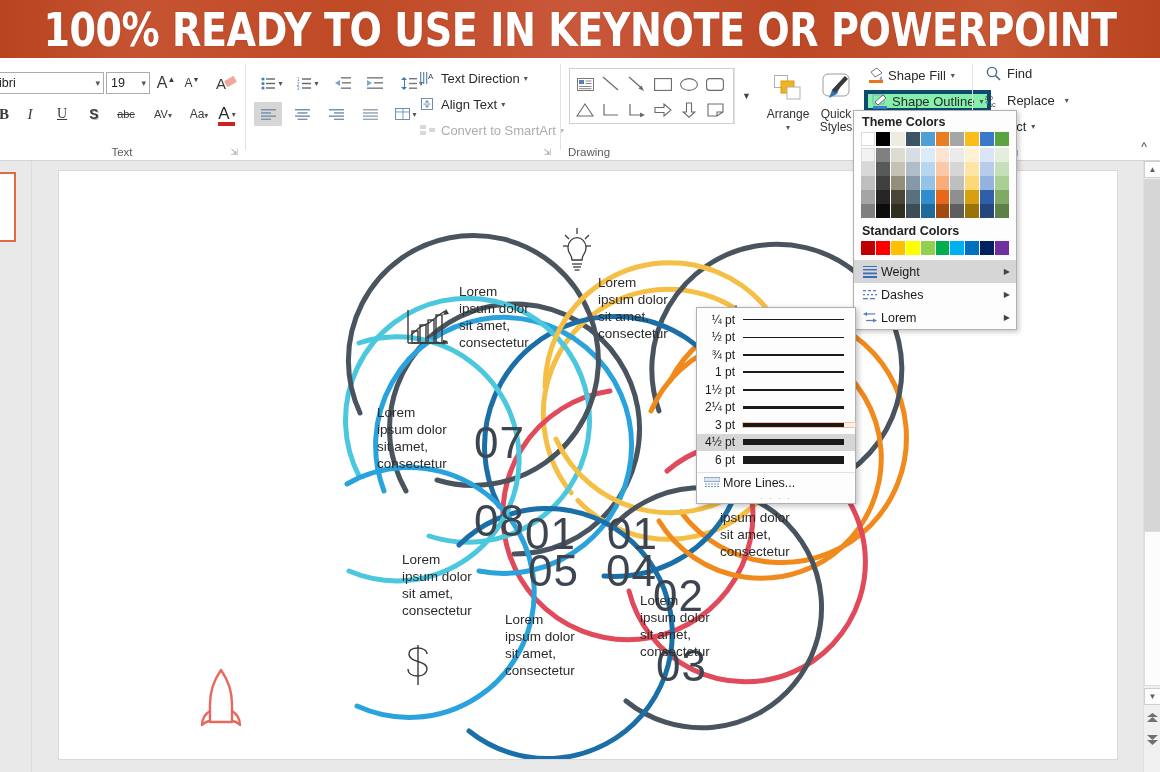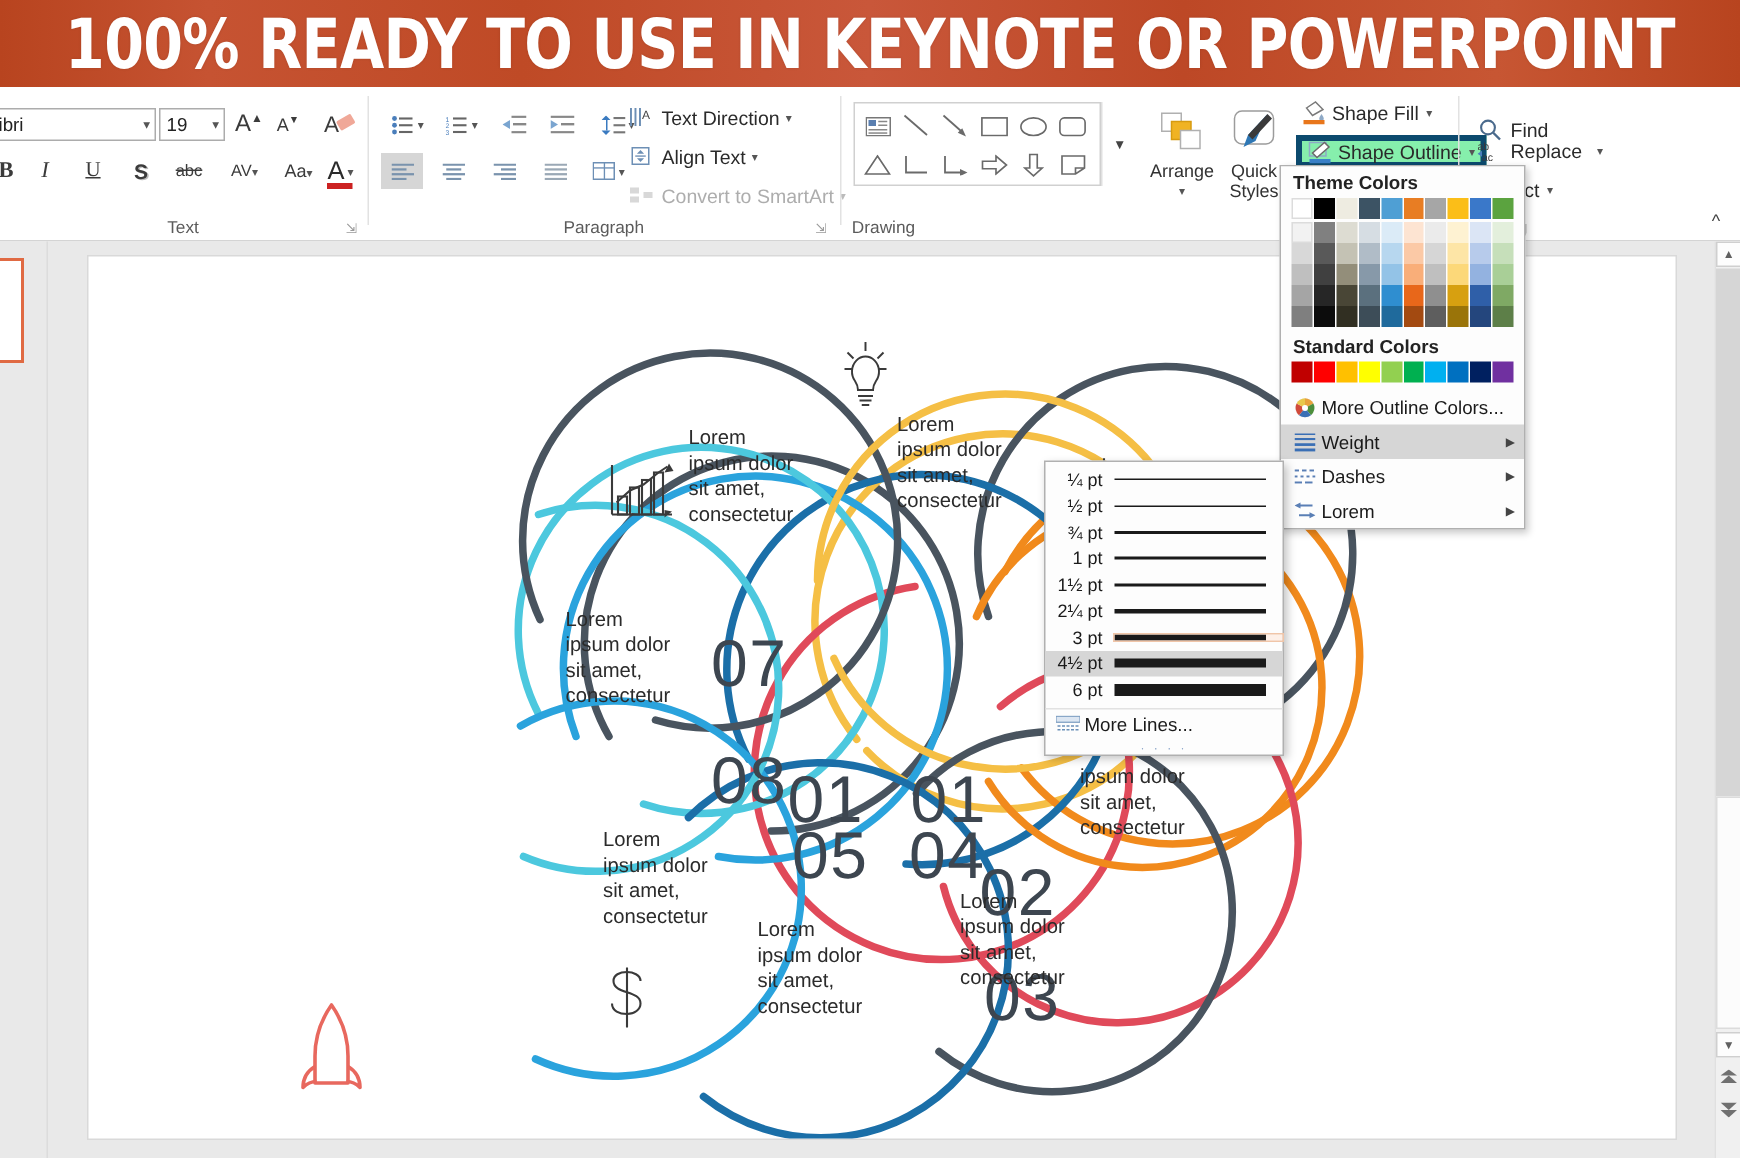--- a/index.html
+++ b/index.html
@@ -372,21 +372,20 @@
     </div>
     <div class="mini-row" style="left:170px;top:61px;color:#adadad;">
       <svg width="16" height="14" style="margin-right:5px;">
           <rect x="0" y="2" width="6" height="4" fill="#d8d8d8"></rect>
           <rect x="0" y="8" width="6" height="4" fill="#d8d8d8"></rect>
           <rect x="9" y="5" width="6" height="4" fill="#d8d8d8"></rect>
         </svg>
       <span>Convert to SmartArt</span>
       <span style="font-size:8px;color:#bbb;margin-left:4px;">▾</span>
     </div>
-    <div class="grp-label">Paragraph</div>
     <div class="dialog-launcher" style="right:8px;">⇲</div>
   </div>
   <div class="grp-sep" style="left:560px;"></div>
 
   <div class="grp" style="left:561px;width:296px;">
     <div id="shapes-gallery" style="left:8px;top:10px;width:165px;height:56px;">
       <div class="sh" style="left:2px;top:2px;width:26px;height:26px;">
         <svg width="17" height="13">
             <rect x="0.5" y="0.5" width="16" height="12" fill="none" stroke="#777" stroke-width="1"></rect>
             <rect x="2" y="2" width="5" height="4" fill="#5a7fb0"></rect>
@@ -500,21 +499,21 @@
           <path d="M11,2 L14,5 L6,12 L3,9 Z" fill="#fff" stroke="#6a6a6a" stroke-width="1"></path>
           <rect x="1" y="13" width="14" height="3" fill="#3a80c8"></rect>
         </svg>
       <span>Shape Outline</span>
       <span style="font-size:8px;color:#555;margin-left:5px;">▾</span>
     </div>
   </div>
   <div class="grp-sep" style="left:972px;"></div>
 
   <div class="grp" style="left:973px;width:137px;">
-    <div class="mini-row" style="left:8px;top:17px;">
+    <div class="mini-row" style="left:8px;top:4px;">
       <svg width="17" height="15" style="margin-right:5px;">
           <circle cx="7" cy="6" r="4.6" fill="none" stroke="#4a6a8c" stroke-width="1.4"></circle>
           <line x1="10.5" y1="9.5" x2="15" y2="14" stroke="#4a6a8c" stroke-width="1.6"></line>
         </svg>
       <span>Find</span>
     </div>
     <div class="mini-row" style="left:8px;top:31px;">
       <svg width="17" height="15" style="margin-right:5px;">
           <text x="0" y="7" font-size="7" fill="#3a3a3a">ab</text>
           <text x="3" y="14" font-size="7" fill="#3a3a3a">ac</text>
@@ -789,34 +788,20 @@
         <div class="swatch" style="background: rgb(255, 255, 0);"></div>
         <div class="swatch" style="background: rgb(146, 208, 80);"></div>
         <div class="swatch" style="background: rgb(0, 176, 80);"></div>
         <div class="swatch" style="background: rgb(0, 176, 240);"></div>
         <div class="swatch" style="background: rgb(0, 112, 192);"></div>
         <div class="swatch" style="background: rgb(0, 32, 96);"></div>
         <div class="swatch" style="background: rgb(112, 48, 160);"></div>
       </div>
     </div>
 
-  <div class="menu-item">
-    <span class="mi-ico">
-      <svg width="14" height="14">
-          <circle cx="7" cy="7" r="6.5" fill="#eee"></circle>
-        <path d="M7,7 L7,0.5 A6.5,6.5 0 0 1 12.6,4 Z" fill="#e8a23c"></path>
-        <path d="M7,7 L12.6,4 A6.5,6.5 0 0 1 11,11.8 Z" fill="#4c8f3c"></path>
-        <path d="M7,7 L11,11.8 A6.5,6.5 0 0 1 3,11.8 Z" fill="#3a6fb5"></path>
-        <path d="M7,7 L3,11.8 A6.5,6.5 0 0 1 1.4,4 Z" fill="#d14a3a"></path>
-        <path d="M7,7 L1.4,4 A6.5,6.5 0 0 1 7,0.5 Z" fill="#e8c84c"></path>
-        <circle cx="7" cy="7" r="2" fill="#fff"></circle>
-        </svg>
-    </span>
-    <span>More Outline Colors...</span>
-  </div>
   <div class="menu-item sel">
     <span class="mi-ico">
       <svg width="14" height="13">
           <rect x="0" y="1" width="14" height="1" fill="#3a6fb5"></rect>
           <rect x="0" y="4" width="14" height="1.4" fill="#3a6fb5"></rect>
           <rect x="0" y="7.5" width="14" height="1.8" fill="#3a6fb5"></rect>
           <rect x="0" y="11" width="14" height="2.2" fill="#3a6fb5"></rect>
         </svg>
     </span>
     <span>Weight</span>

